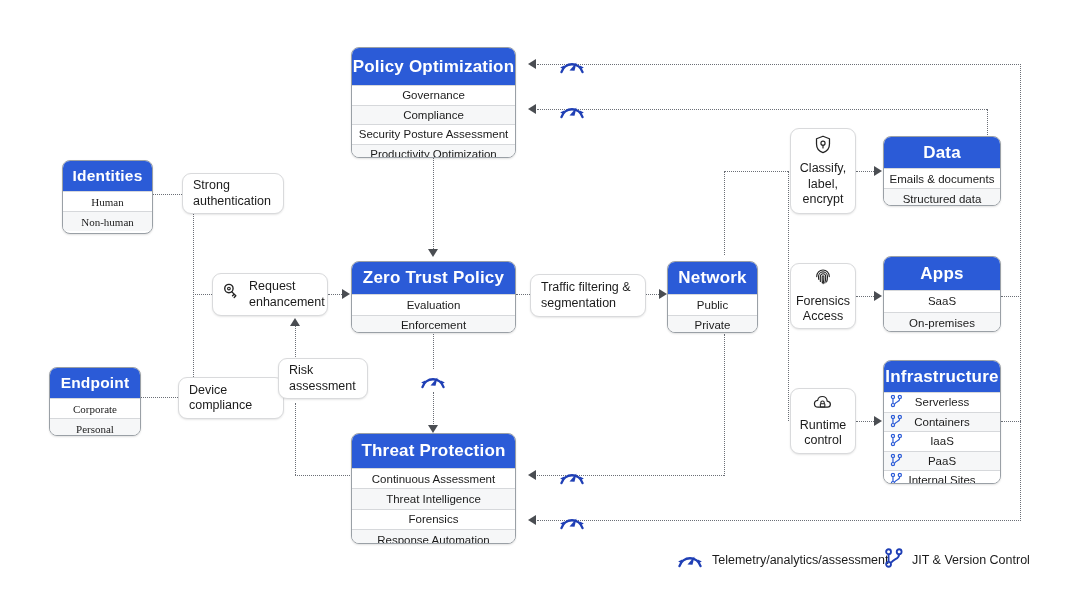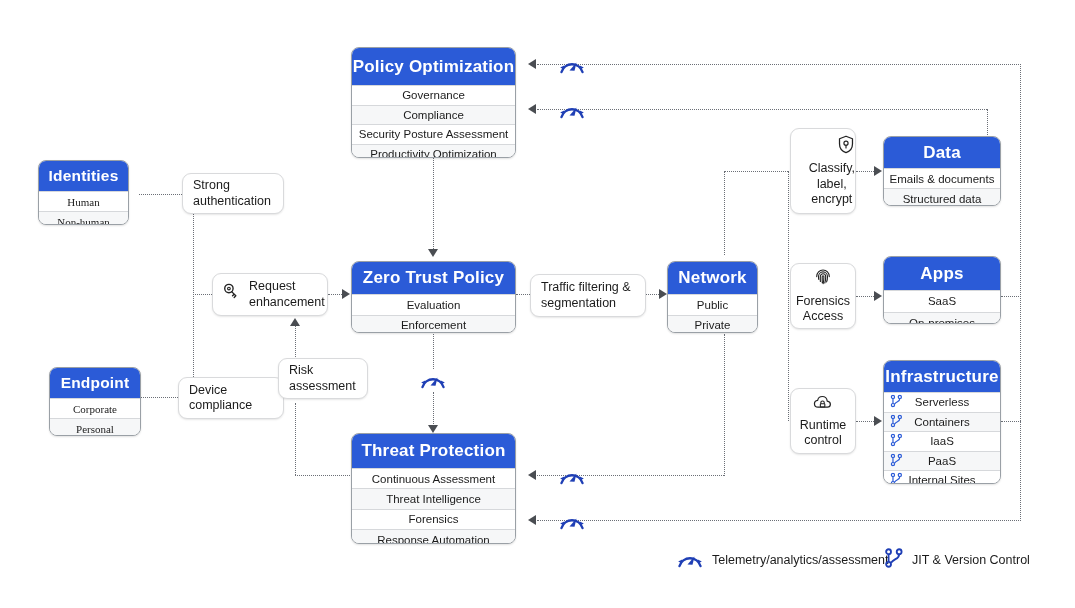--- a/index.html
+++ b/index.html
@@ -172,21 +172,21 @@
   </div>
 
   <div class="card big" style="left:351px;top:47px;width:165px;height:111px;">
     <div class="hd" style="height:37px;">Policy Optimization</div>
     <div class="rw" style="height:18.5px;">Governance</div>
     <div class="rw alt" style="height:18.5px;">Compliance</div>
     <div class="rw" style="height:18.5px;">Security Posture Assessment</div>
     <div class="rw alt" style="height:18.5px;">Productivity Optimization</div>
   </div>
 
-  <div class="card mid" style="left:38px;top:160px;width:91px;height:65px;">
+  <div class="card mid" style="left:62px;top:160px;width:91px;height:74px;">
     <div class="hd" style="height:30px;">Identities</div>
     <div class="rw" style="height:19px;">Human</div>
     <div class="rw alt" style="height:19px;text-align:center;">Non-human</div>
   </div>
 
   <div class="card mid" style="left:49px;top:367px;width:92px;height:69px;">
     <div class="hd" style="height:30px;">Endpoint</div>
     <div class="rw" style="height:19px;">Corporate</div>
     <div class="rw alt" style="height:19px;">Personal</div>
   </div>
@@ -210,21 +210,21 @@
     <div class="rw" style="height:19.3px;">Forensics</div>
     <div class="rw alt" style="height:19.3px;">Response Automation</div>
   </div>
 
   <div class="card big" style="left:883px;top:136px;width:118px;height:70px;">
     <div class="hd" style="height:31px;">Data</div>
     <div class="rw" style="height:19px;">Emails &amp; documents</div>
     <div class="rw alt" style="height:19px;">Structured data</div>
   </div>
 
-  <div class="card big" style="left:883px;top:256px;width:118px;height:68px;">
+  <div class="card big" style="left:883px;top:256px;width:118px;height:76px;">
     <div class="hd" style="height:33px;">Apps</div>
     <div class="rw" style="height:20.5px;">SaaS</div>
     <div class="rw alt" style="height:20.5px;">On-premises</div>
   </div>
 
   <div class="card big" style="left:883px;top:360px;width:118px;height:124px;">
     <div class="hd" style="height:31px;">Infrastructure</div>
 
     <div class="rw" style="height:18.5px;">
       <span class="ricon">
@@ -317,21 +317,21 @@
   <div class="pill pad" style="left:278px;top:358px;width:90px;height:41px;">
     <span class="txt">Risk
 assessment</span>
   </div>
 
   <div class="pill pad" style="left:530px;top:274px;width:116px;height:43px;">
     <span class="txt">Traffic filtering &amp;
 segmentation</span>
   </div>
 
-  <div class="pill icontop" style="left:790px;top:128px;width:66px;height:86px;align-items:flex-end;">
+  <div class="pill icontop" style="left:790px;top:128px;width:66px;height:86px;">
     <span>
       <svg width="18" height="19" viewBox="0 0 20 21">
         <path d="M10 1.3 L17.2 4.1 V10 C17.2 15 13.6 18.4 10 19.6 C6.4 18.4 2.8 15 2.8 10 V4.1 Z" fill="none" stroke="#222" stroke-width="1.4" stroke-linejoin="round"></path>
         <circle cx="10" cy="9" r="2.3" fill="none" stroke="#222" stroke-width="1.3"></circle>
         <path d="M10 11.3 V14.4" stroke="#222" stroke-width="1.3" stroke-linecap="round"></path>
       </svg>
     </span>
     <span class="txt">Classify,
 label,
 encrypt</span>

